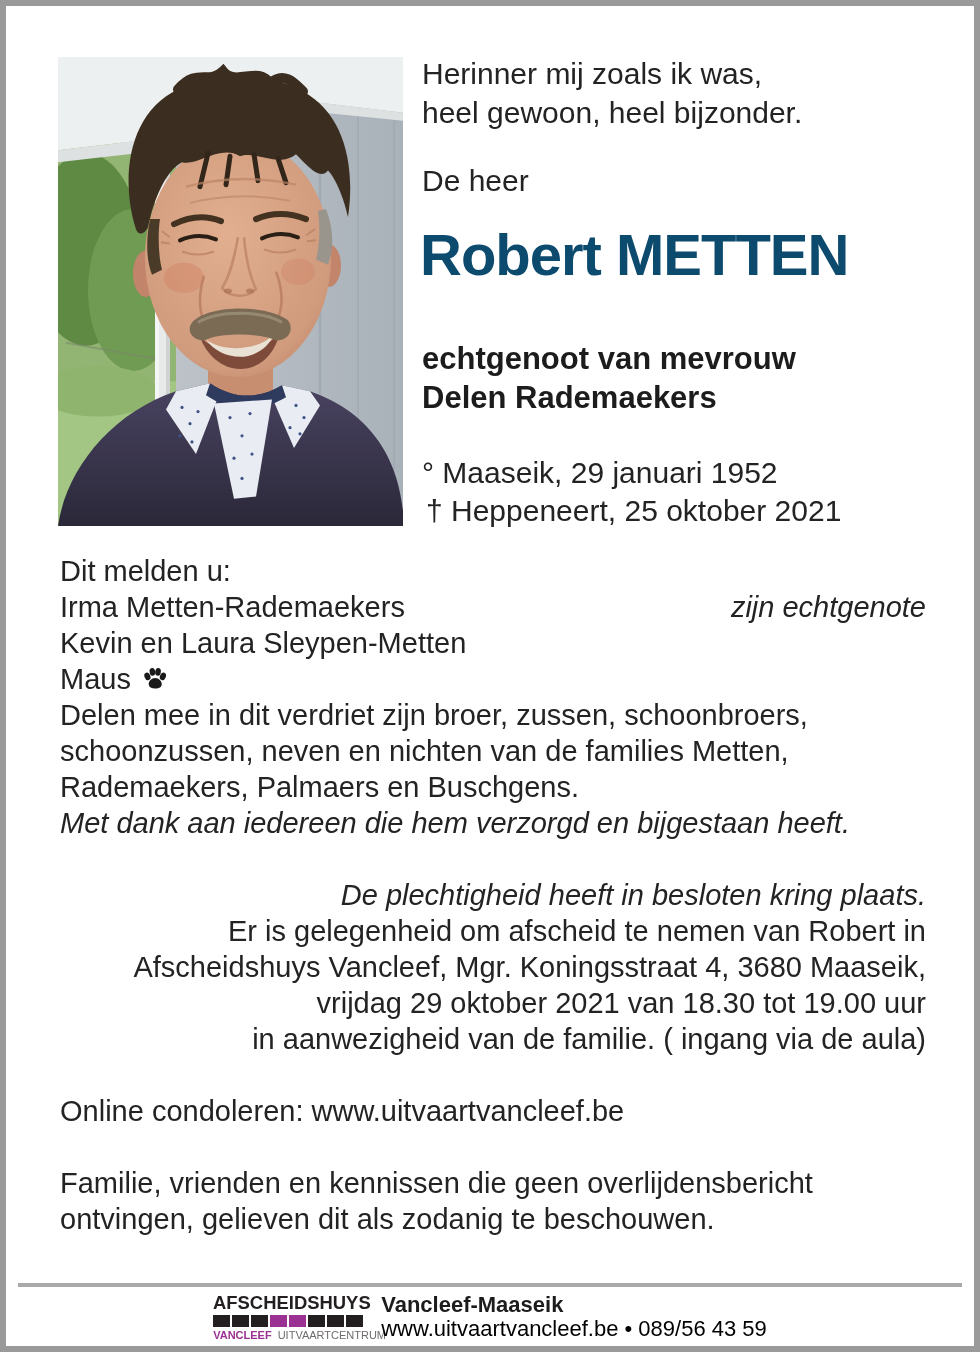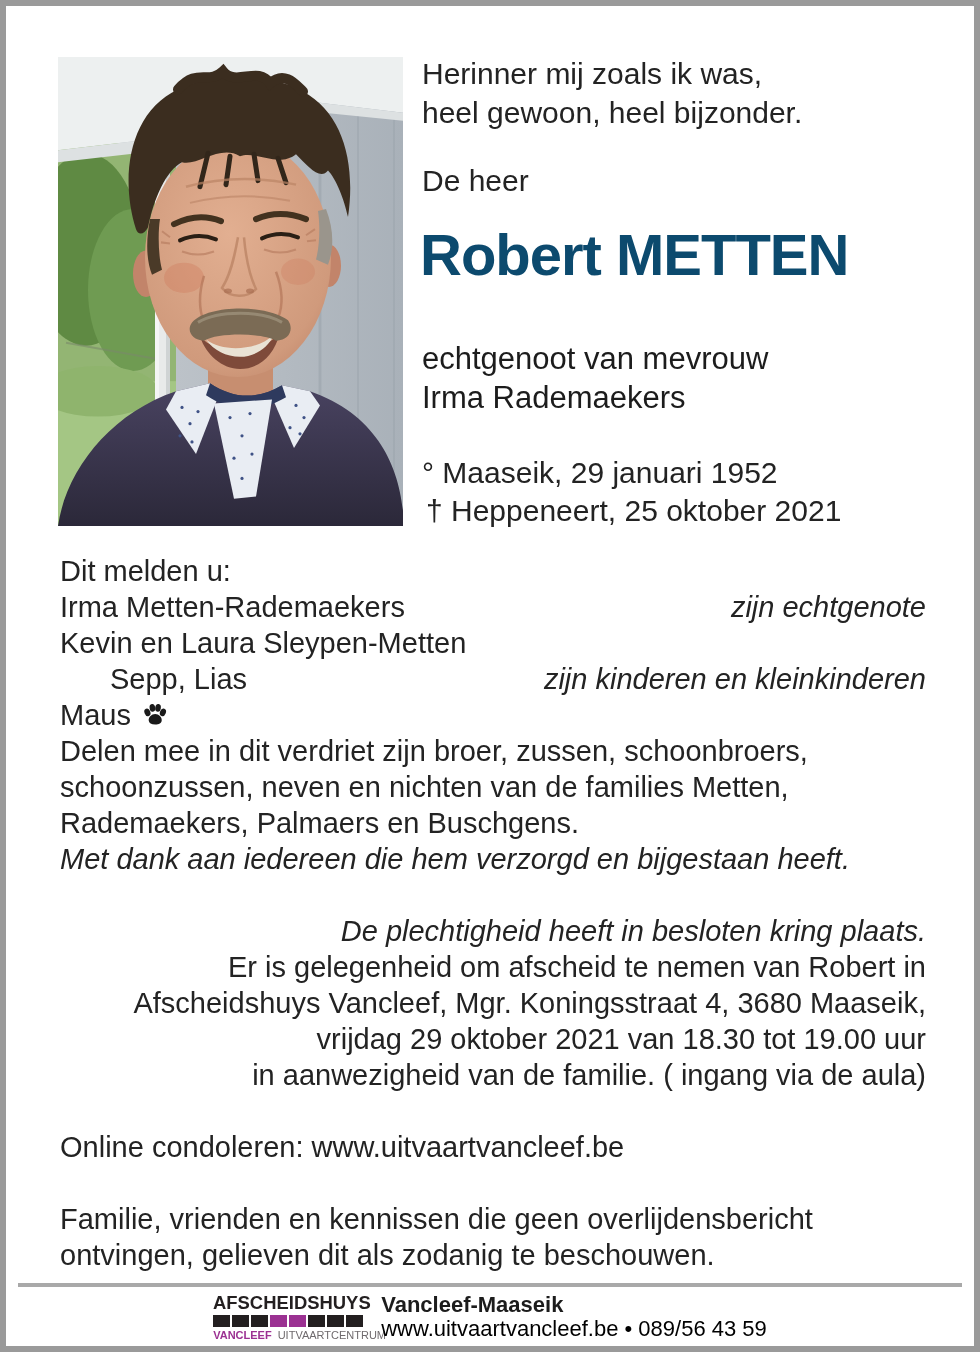--- a/index.html
+++ b/index.html
@@ -6,21 +6,21 @@
   .page{
     position:relative;width:980px;height:1352px;box-sizing:border-box;
     background:#ffffff;border:6px solid #9a9a9a;
     font-family:"Liberation Sans",sans-serif;color:#232323;overflow:hidden;
   }
   .photo{position:absolute;left:52px;top:51px;width:345px;height:469px;}
   .photo svg{display:block;width:100%;height:100%;}
   .quote{position:absolute;left:416px;top:48px;font-size:30px;line-height:39px;}
   .salutation{position:absolute;left:416px;top:158px;font-size:30px;}
   .name{position:absolute;left:414px;top:215px;font-size:58px;font-weight:700;letter-spacing:-1px;color:#0c4a6e;}
-  .relation{position:absolute;left:416px;top:333px;font-size:31px;font-weight:400;line-height:39px;color:#1c1c1c;}
+  .relation{position:absolute;left:416px;top:333px;font-size:31px;font-weight:700;line-height:39px;color:#1c1c1c;}
   .dates{position:absolute;left:416px;top:448px;font-size:30px;line-height:38px;}
   .dates .death{padding-left:4px;}
   .body{position:absolute;left:54px;top:547px;width:866px;font-size:29px;line-height:36px;}
   .line{min-height:36px;}
   .row{display:flex;justify-content:space-between;}
   .it{font-style:italic;}
   .center{text-align:right;}
   .indent{padding-left:50px;}
   .spacer{height:36px;}
   .paw{width:28px;height:26px;margin-left:10px;vertical-align:-3px;}
@@ -133,40 +133,36 @@
   <div class="quote">
     <div>Herinner mij zoals ik was,</div>
     <div>heel gewoon, heel bijzonder.</div>
   </div>
 
   <div class="salutation">De heer</div>
   <div class="name">Robert METTEN</div>
 
   <div class="relation">
     <div>echtgenoot van mevrouw</div>
-    <div>Irma Rademaekers</div>
+    <div>Delen Rademaekers</div>
   </div>
 
   <div class="dates">
     <div>° Maaseik, 29 januari 1952</div>
     <div class="death">† Heppeneert, 25 oktober 2021</div>
   </div>
 
   <div class="body">
     <div class="line">Dit melden u:</div>
     <div class="line row">
       <span>Irma Metten-Rademaekers</span>
       <span class="it">zijn echtgenote</span>
     </div>
     <div class="line row">
       <span>Kevin en Laura Sleypen-Metten</span>
-    </div>
-    <div class="line row">
-      <span class="indent">Sepp, Lias</span>
-      <span class="it">zijn kinderen en kleinkinderen</span>
     </div>
     <div class="line">
       <span>Maus</span><svg class="paw" viewBox="0 0 24 24">
           <g fill="#1a1a1a">
             <ellipse cx="5" cy="9.5" rx="2.7" ry="3.6" transform="rotate(-22 5 9.5)"></ellipse>
             <ellipse cx="9.6" cy="5.4" rx="2.6" ry="3.6" transform="rotate(-8 9.6 5.4)"></ellipse>
             <ellipse cx="14.8" cy="5.4" rx="2.6" ry="3.6" transform="rotate(8 14.8 5.4)"></ellipse>
             <ellipse cx="19.3" cy="9.5" rx="2.7" ry="3.6" transform="rotate(22 19.3 9.5)"></ellipse>
             <path d="M12.2,11 C15.5,11 18.5,14 18.2,17 C18,19.5 15.8,20.8 12.2,20.8 C8.6,20.8 6.4,19.5 6.2,17 C5.9,14 8.9,11 12.2,11 Z"></path>
           </g>

